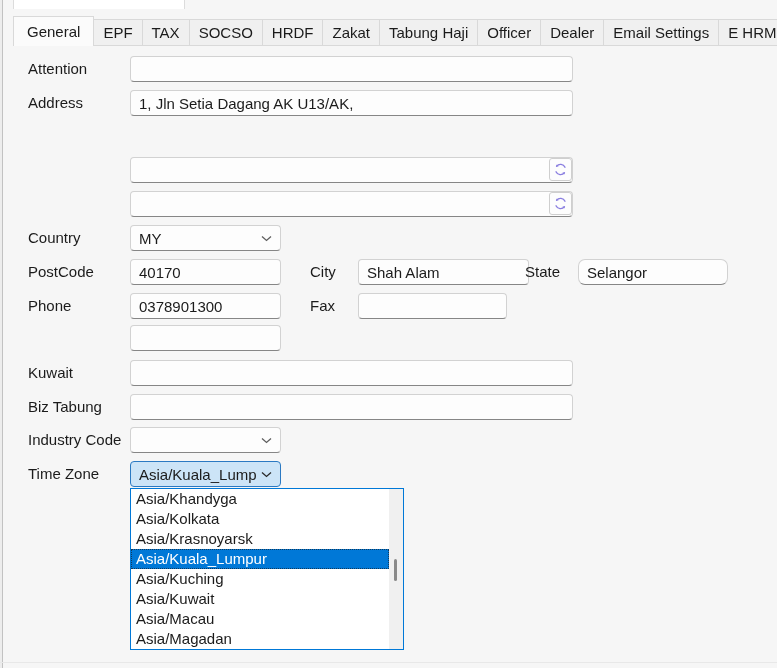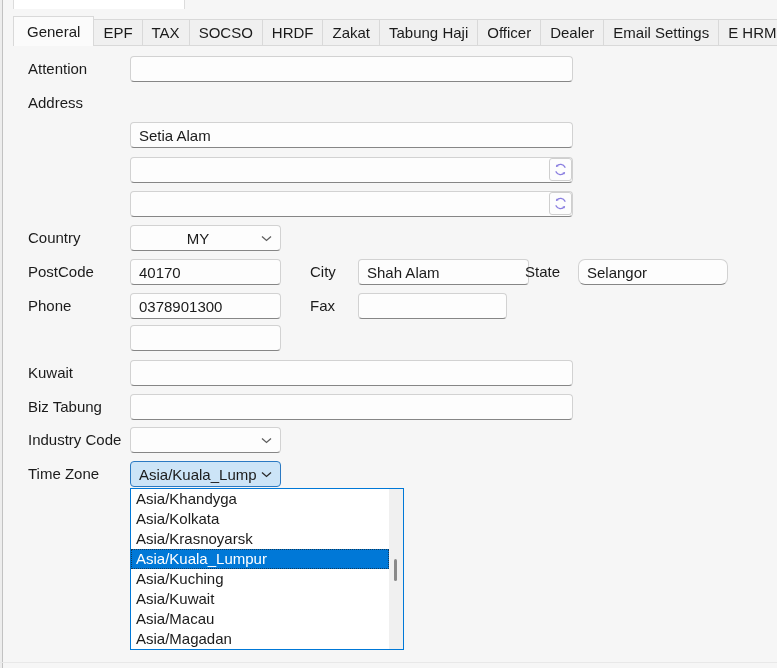--- a/index.html
+++ b/index.html
@@ -19,21 +19,21 @@
          display:flex; align-items:center; padding:0 9px; white-space:nowrap; cursor:default; }
   .tab.active { height:30px; background:#fbfbfb; border-bottom:none; padding:2px 13px; margin-left:0; position:relative; z-index:2; }
 
   
   .lbl { position:absolute; left:28px; height:26px; line-height:26px; white-space:nowrap; }
   .tb { position:absolute; height:26px; background:#fdfdfd; border:1px solid #d2d2d2; border-bottom-color:#868686;
         border-radius:4px; font:inherit; color:#1b1b1b; padding:0 8px; outline:none; }
   .wide  { left:130px; width:443px; }
   .short { left:130px; width:151px; }
   .combo { position:absolute; left:130px; width:151px; height:26px; background:#fdfdfd; border:1px solid #d2d2d2;
-           border-bottom-color:#868686; border-radius:4px; display:flex; align-items:center; padding:0 8px;text-align:center; }
+           border-bottom-color:#868686; border-radius:4px; display:flex; align-items:center; padding:0 8px; }
   .combo .val { flex:1 1 auto; overflow:hidden; white-space:nowrap; }
   .chev { flex:0 0 auto; margin-left:4px; display:flex; }
   .combo.open { background:#cce4f7; border:1px solid #2b79c2; }
 
   .refresh-btn { position:absolute; top:1px; right:1px; width:23px; height:23px; background:#fdfdfd;
                  border:1px solid #cfcfcf; border-radius:3px; display:flex; align-items:center; justify-content:center; padding:0; }
   .tb-wrap { position:absolute; left:130px; width:443px; height:26px; }
   .tb-wrap .tb { position:absolute; left:0; top:0; width:443px; }
 
   
@@ -88,21 +88,21 @@
     <div class="tab">
         <span>E HRMS</span>
       </div>
 
   </div>
 
   <div class="lbl" style="top:56px">Attention</div>
   <input class="tb wide" style="top: 56px;" value="">
 
   <div class="lbl" style="top:90px">Address</div>
-  <input class="tb wide" style="top: 122px;" value="Setia Alam">
+  <input class="tb wide" style="top: 90px;" value="1, Jln Setia Dagang AK U13/AK,">
 
   <div class="tb-wrap" style="top:157px">
     <input class="tb" value="" style="">
     <button class="refresh-btn">
       <svg width="15" height="15" viewBox="0 0 15 15">
         <path d="M12 5.2 A5 5 0 0 0 3.6 4.2" fill="none" stroke="#8a7ee0" stroke-width="1.4" stroke-linecap="round"></path>
         <path d="M3 9.8 A5 5 0 0 0 11.4 10.8" fill="none" stroke="#8a7ee0" stroke-width="1.4" stroke-linecap="round"></path>
         <path d="M3.2 2.4 L3.6 4.6 L5.8 4.2 Z" fill="#8a7ee0"></path>
         <path d="M11.8 12.6 L11.4 10.4 L9.2 10.8 Z" fill="#8a7ee0"></path>
       </svg>

